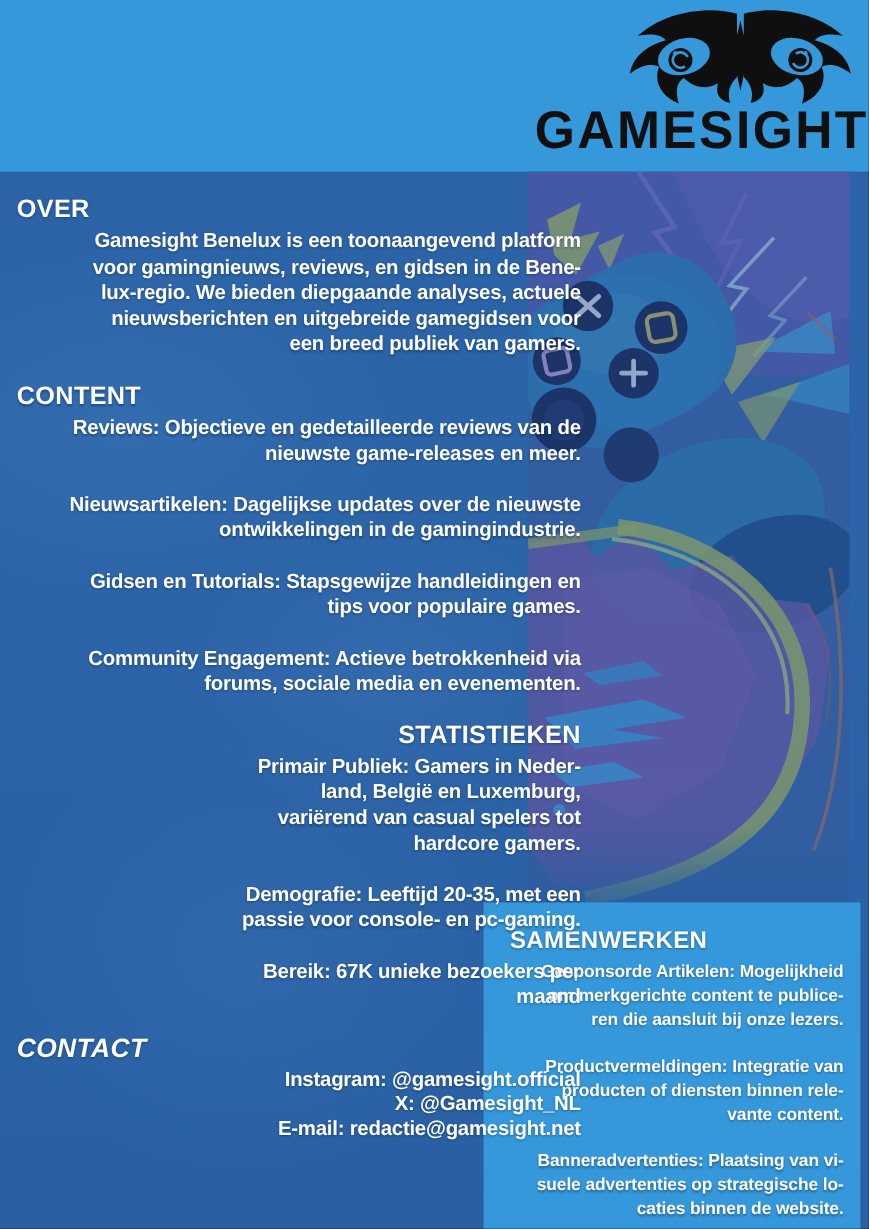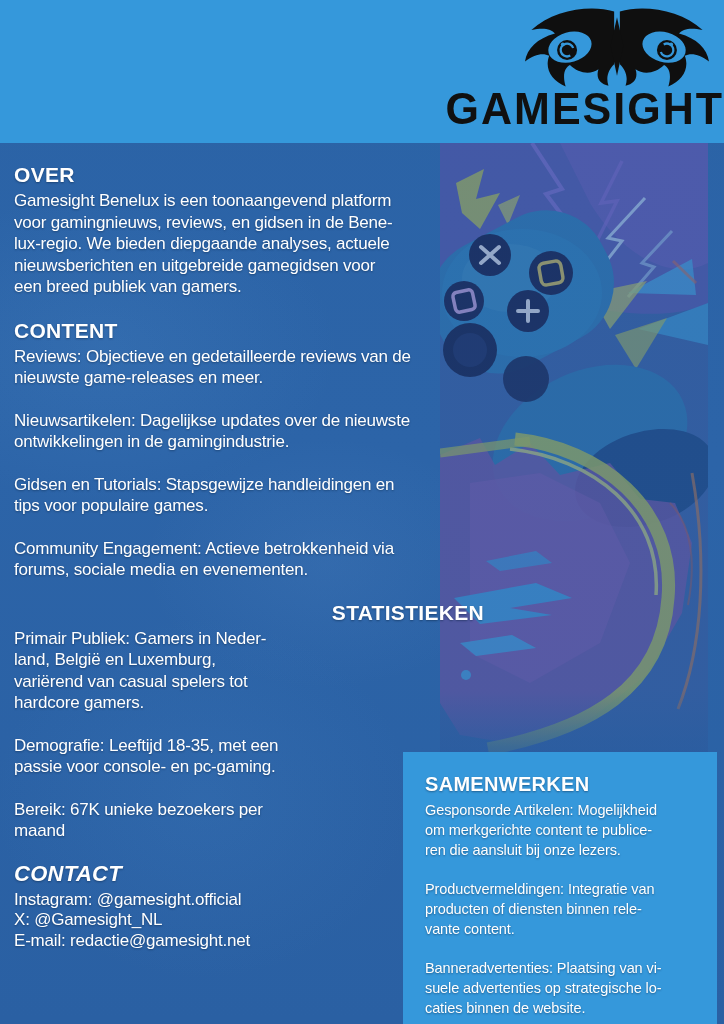--- a/index.html
+++ b/index.html
@@ -28,22 +28,22 @@
   
   .artwork{position:absolute;left:440px;top:143px;width:268px;height:618px;overflow:hidden;}
   .art-overlay{position:absolute;inset:0;background:linear-gradient(180deg,rgba(38,82,148,.38),rgba(40,86,152,.44));}
   
   .left-col{position:absolute;left:14px;top:163px;width:470px;color:var(--text-white,#fff);}
   h2{
     margin:0 0 3px 0;font-size:21px;font-weight:800;letter-spacing:.3px;
     color:var(--text-white,#fff);text-shadow:0 1px 2px rgba(8,30,60,.45);
   }
   .lines{
-    margin:0 0 21px 0;font-size:17px;font-weight:400;line-height:21.5px;
-    letter-spacing:-.2px;white-space:pre;text-shadow:0 1px 2px rgba(8,30,60,.45);
+    margin:0 0 21px 0;font-size:17px;font-weight:700;line-height:21.5px;
+    letter-spacing:-.2px;white-space:pre;text-shadow:0 1px 2px rgba(8,30,60,.45);text-align:right;
   }
   .sec-content h2{margin-top:15px;}
   .sec-stats h2{margin-top:-1px;text-align:right;}
   .sec-contact h2{margin-top:-2px;font-size:22px;font-style:italic;}
   .sec-contact .lines{line-height:20.5px;}
   
   .panel{
     position:absolute;left:403px;top:752px;width:314px;height:272px;
     background:var(--panel-blue,#3598db);color:var(--text-white,#fff);
     box-sizing:border-box;padding:17px 14px 0 22px;
@@ -191,21 +191,21 @@
       <p class="lines">Community Engagement: Actieve betrokkenheid via
 forums, sociale media en evenementen.</p>
     </section>
 
     <section class="sec-stats">
       <h2>STATISTIEKEN</h2>
       <p class="lines">Primair Publiek: Gamers in Neder-
 land, België en Luxemburg,
 variërend van casual spelers tot
 hardcore gamers.</p>
-      <p class="lines">Demografie: Leeftijd 18-35, met een
+      <p class="lines">Demografie: Leeftijd 20-35, met een
 passie voor console- en pc-gaming.</p>
       <p class="lines">Bereik: 67K unieke bezoekers per
 maand</p>
     </section>
 
     <section class="sec-contact">
       <h2>CONTACT</h2>
       <p class="lines">Instagram: @gamesight.official
 X: @Gamesight_NL
 E-mail: redactie@gamesight.net</p>

